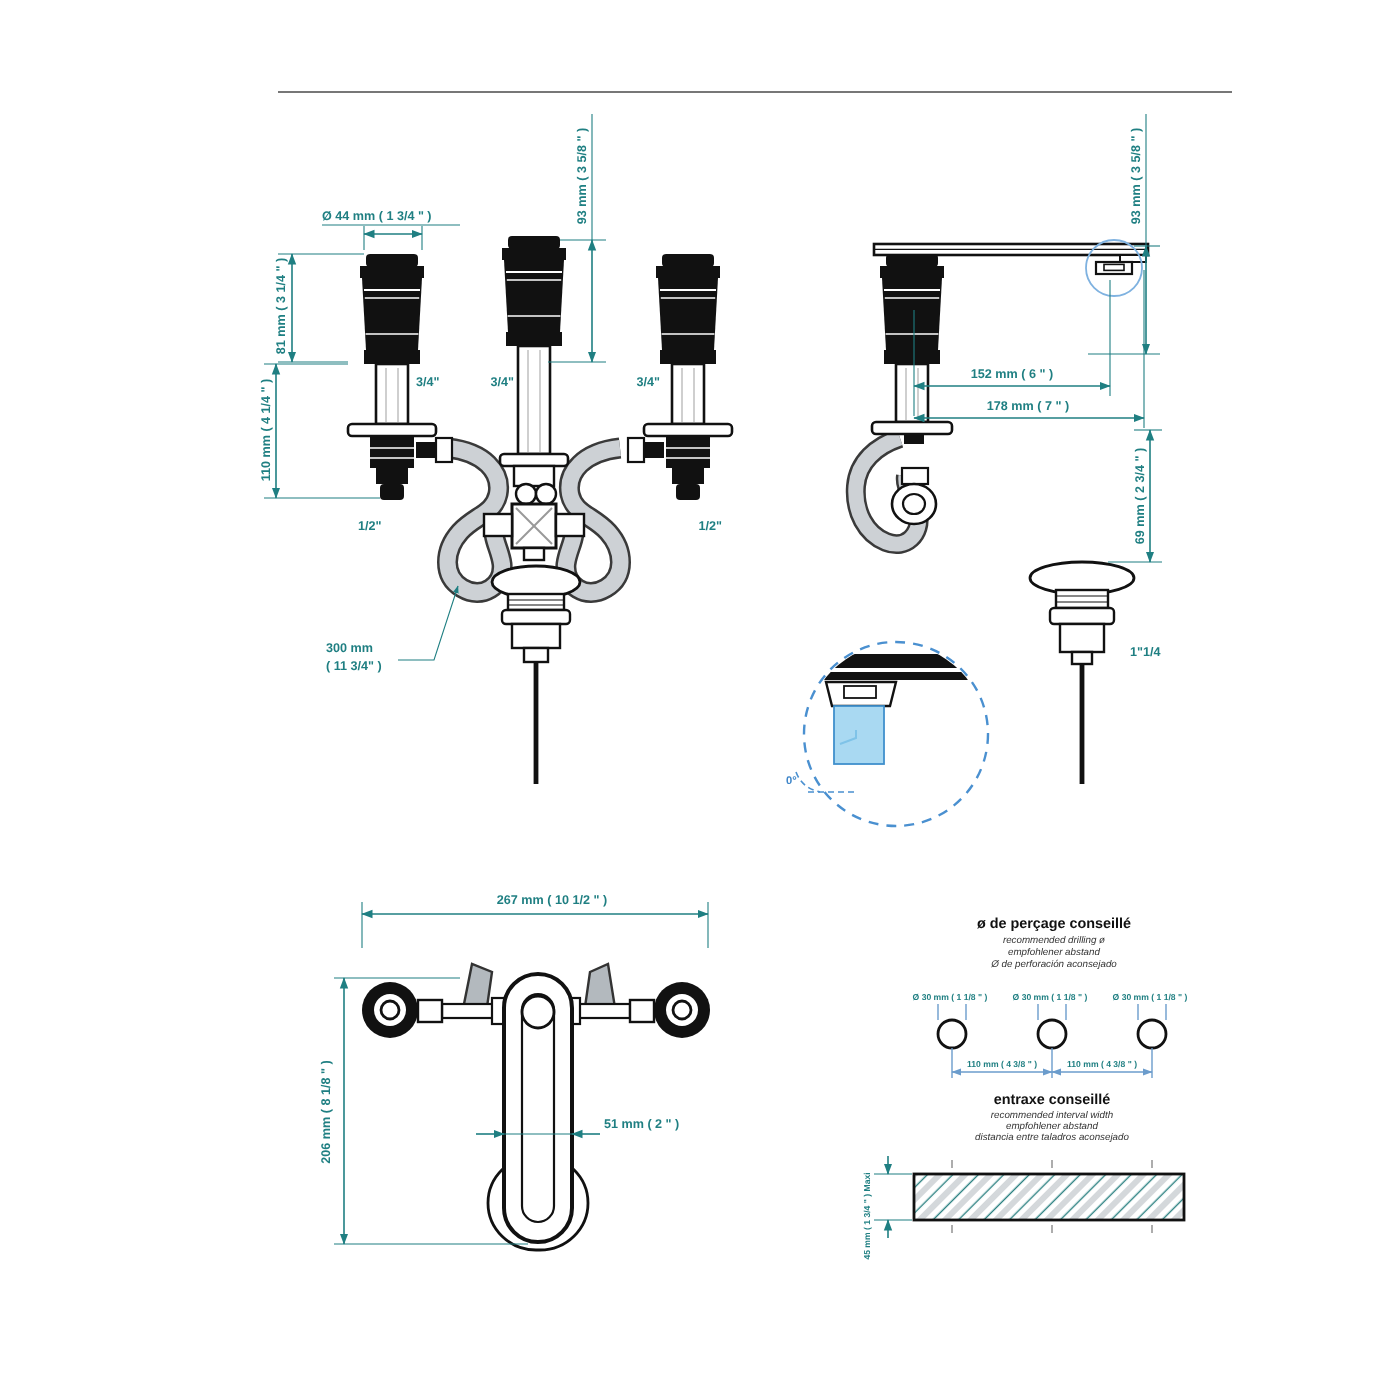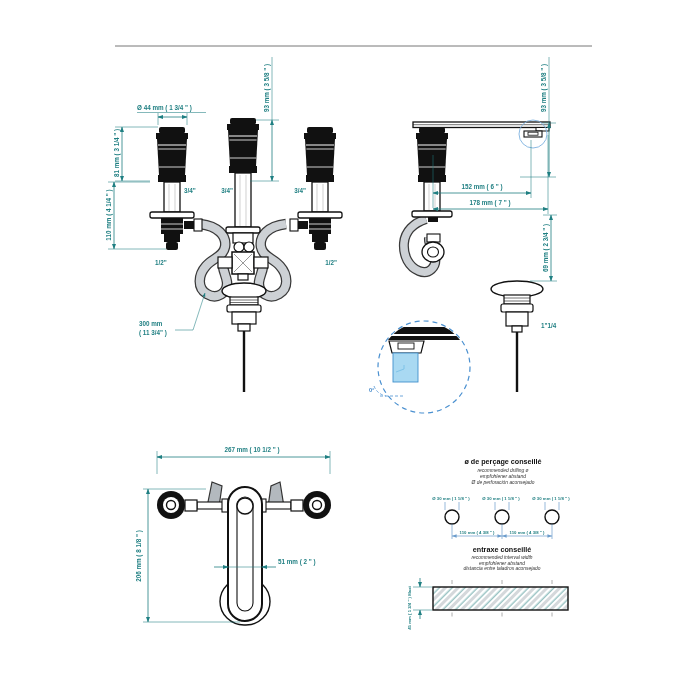--- a/index.html
+++ b/index.html
@@ -1,16 +1,16 @@
 <!DOCTYPE html>
 <html><head>
 <meta charset="utf-8">
 <style>
   html,body{margin:0;padding:0;background:#fff;}
-  .canvas{width:616px;height:700px;position:relative;background:#fff;overflow:hidden;}
+  .canvas{width:616px;height:700px;position:relative;background:#fff;overflow:hidden;margin-left:24px;}
   svg{display:block;font-family:"Liberation Sans",sans-serif;}
   text{font-family:"Liberation Sans",sans-serif;}
   .dim{fill:#1f7f82;font-weight:bold;font-size:6.3px;}
   .dimS{fill:#1f7f82;font-weight:bold;font-size:4.3px;}
   .blue{fill:#3f86c9;font-weight:bold;font-size:5.6px;}
   .ttl{fill:#111;font-weight:bold;font-size:7.2px;}
   .sub{fill:#333;font-style:italic;font-size:4.9px;}
   .dl{stroke:#1f7f82;stroke-width:0.8;fill:none;}
   .xl{stroke:#1f7f82;stroke-width:0.55;fill:none;}
   .bl{stroke:#6b9ccc;stroke-width:0.7;fill:none;}

